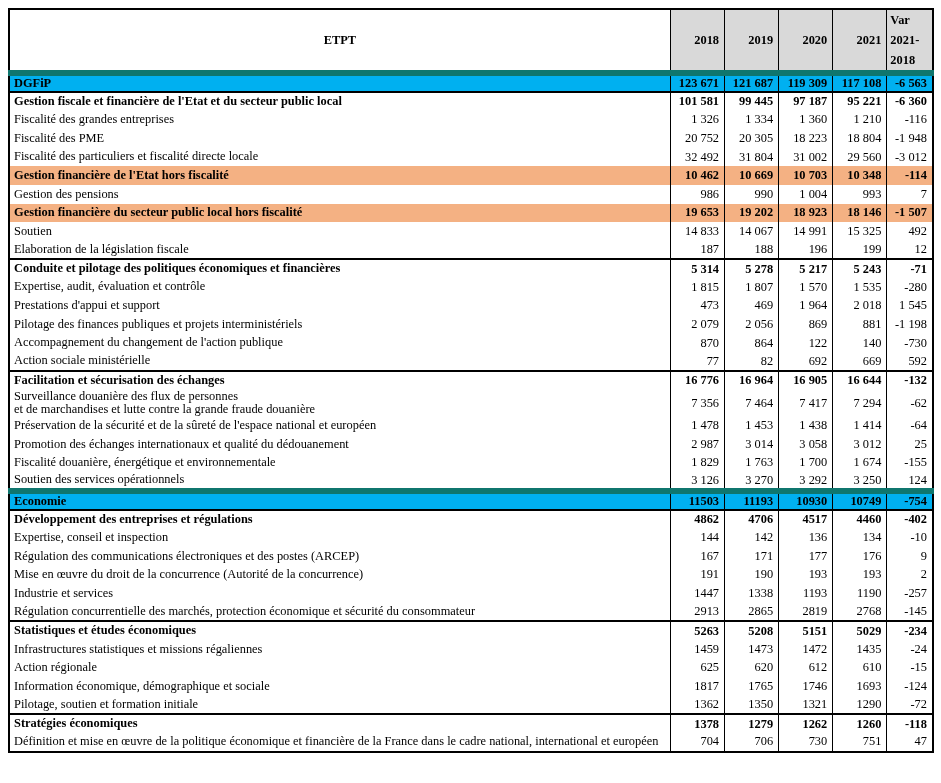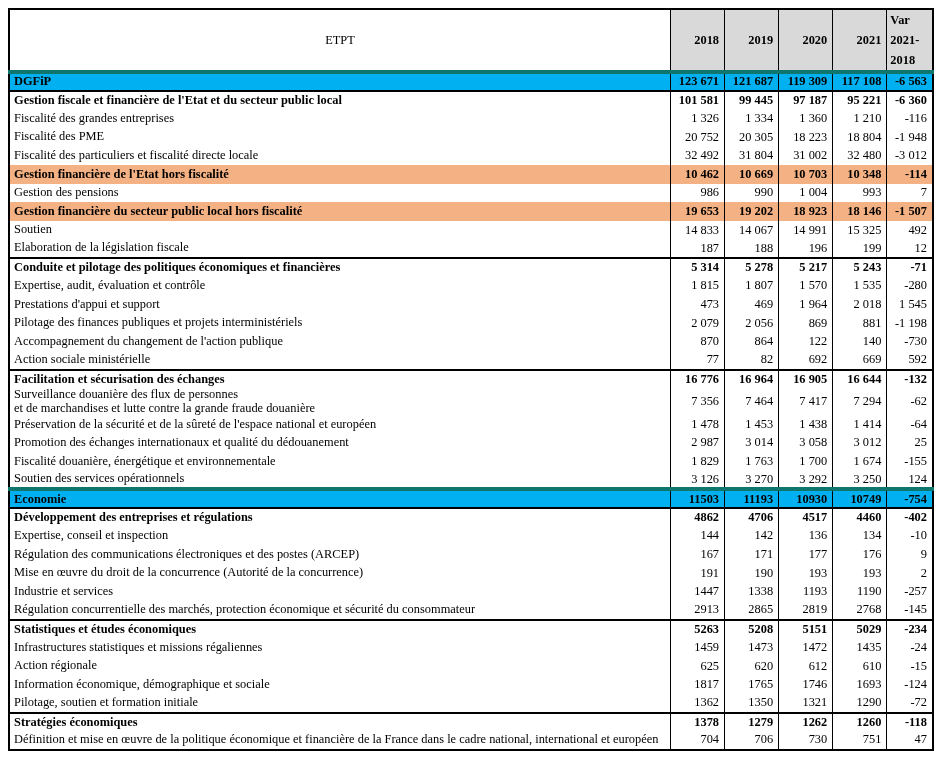--- a/index.html
+++ b/index.html
@@ -43,21 +43,21 @@
   thead th {
     height: 46px;
     background: var(--gray);
     border-bottom: 2px solid #000;
     font-weight: bold;
     line-height: 20px;
   }
   th.h-label {
     background: #fff;
     text-align: center;
-    font-weight: normal;
+    font-weight: bold;
   }
   th.h-year {
     text-align: right;
     padding-right: 5px;
     margin-left: 39px;
   }
   th.h-var {
     text-align: left;
     padding-left: 3px;
     white-space: normal;
@@ -71,21 +71,21 @@
   }
   td.num {
     text-align: right;
     padding-right: 5px;
     white-space: nowrap;
   }
 
   tr.total td {
     background: var(--blue);
     font-weight: bold;
-    border-top: 4px solid #0f766e;
+    border-top: 6px solid #0f766e;
     border-bottom: 2px solid #000;
   }
   tr.section td {
     font-weight: bold;
     border-top: 2px solid #000;
   }
   tr.orange td {
     background: var(--orange);
     font-weight: bold;
   }
@@ -144,21 +144,21 @@
           <td class="num">20 305</td>
           <td class="num">18 223</td>
           <td class="num">18 804</td>
           <td class="num">-1 948</td>
         </tr>
         <tr class="item">
           <td class="lbl">Fiscalité des particuliers et fiscalité directe locale</td>
           <td class="num">32 492</td>
           <td class="num">31 804</td>
           <td class="num">31 002</td>
-          <td class="num">32 480</td>
+          <td class="num">29 560</td>
           <td class="num">-3 012</td>
         </tr>
         <tr class="orange">
           <td class="lbl">Gestion financière de l'Etat hors fiscalité</td>
           <td class="num">10 462</td>
           <td class="num">10 669</td>
           <td class="num">10 703</td>
           <td class="num">10 348</td>
           <td class="num">-114</td>
         </tr>

